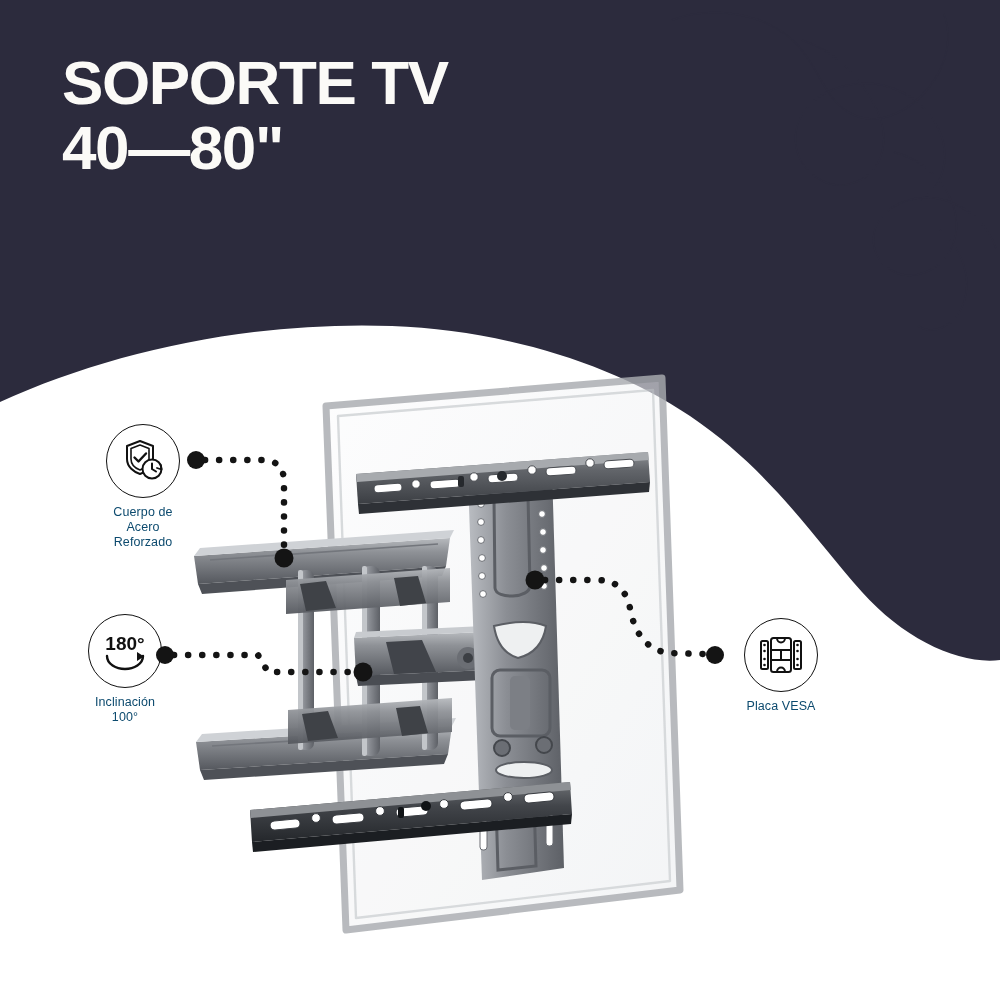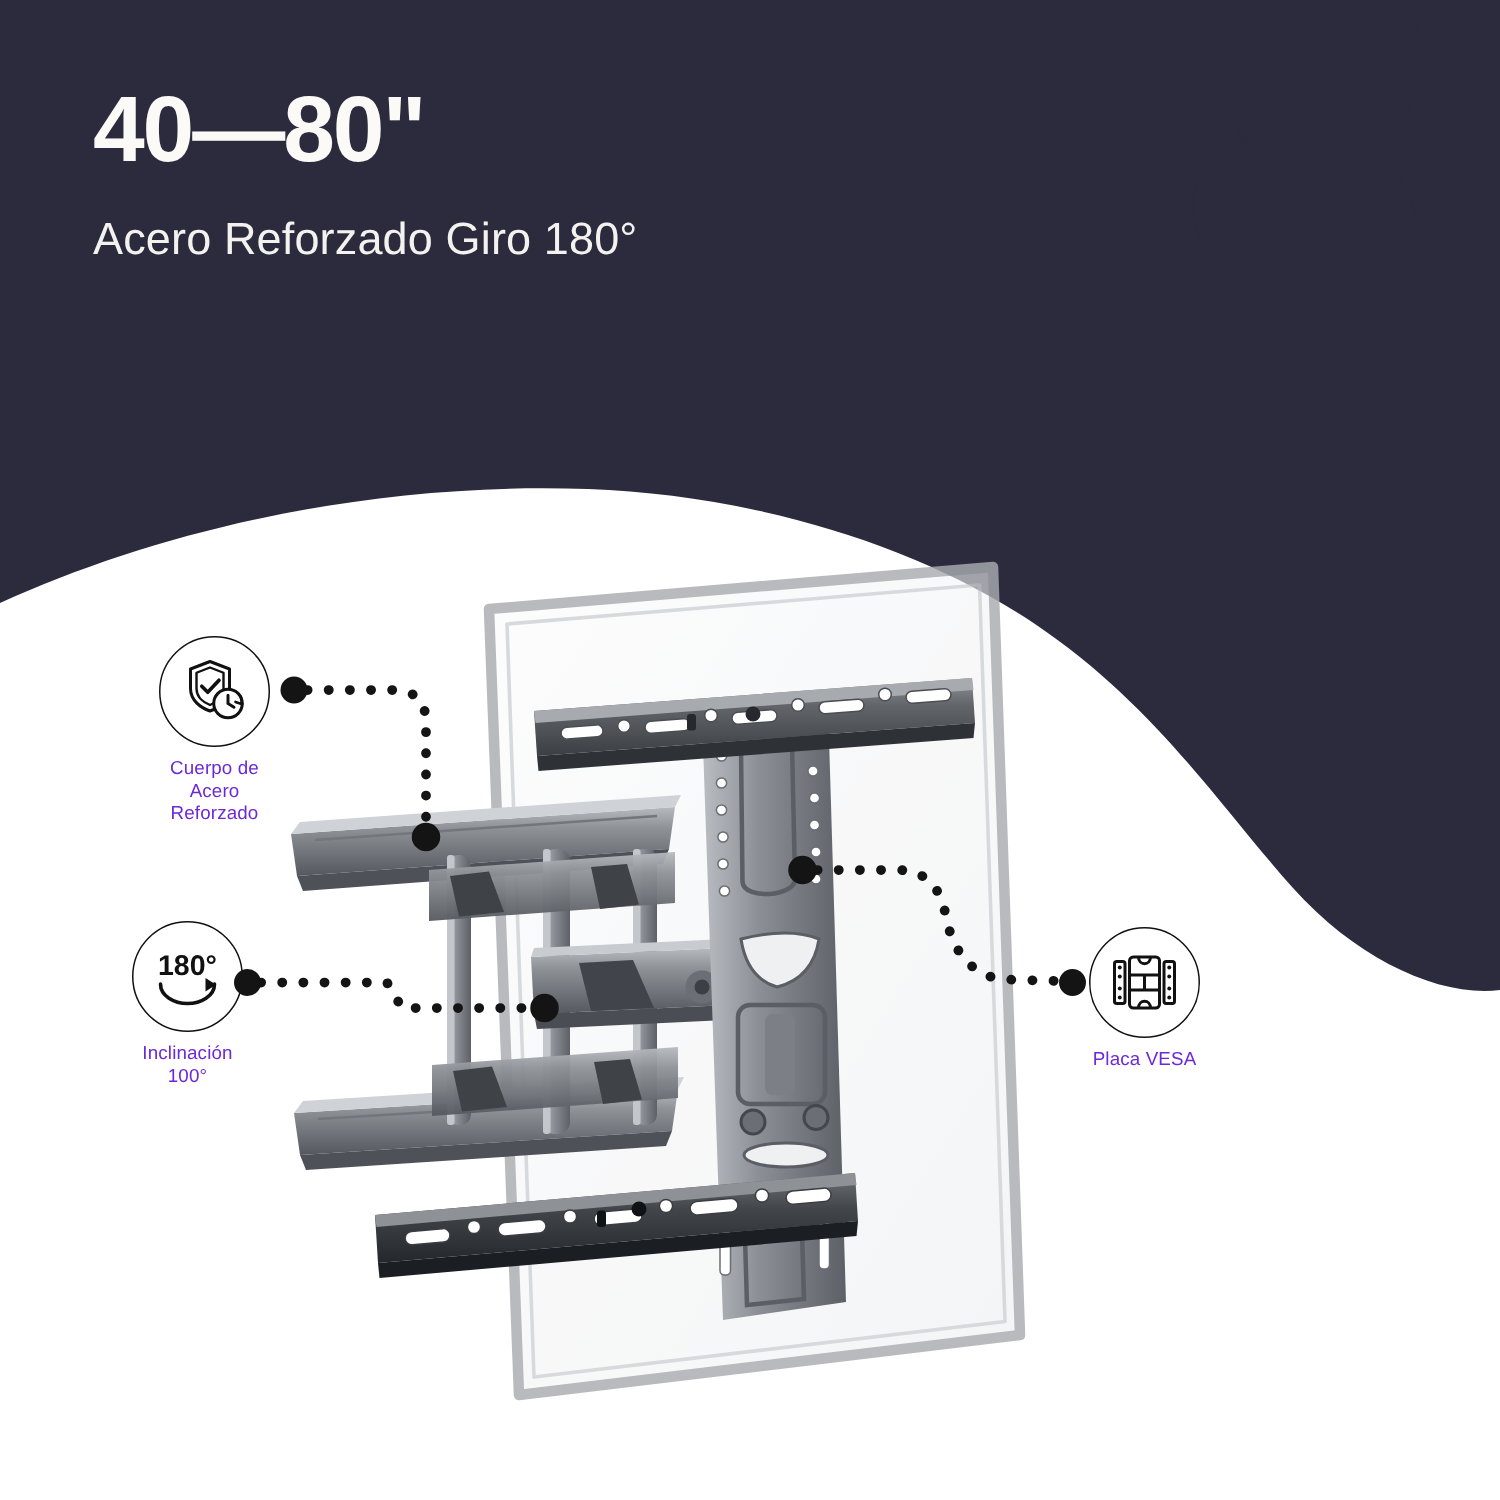--- a/index.html
+++ b/index.html
@@ -66,27 +66,27 @@
     border-radius:50%;
     background:#ffffff;
     display:flex;align-items:center;justify-content:center;
     box-sizing:border-box;
   }
   .badge-label{
     margin-top:7px;
     font-family:"Liberation Sans", sans-serif;
     font-size:12.5px;
     line-height:1.18;
-    color:#6d28d9;
+    color:#0c4a6e;
     letter-spacing:0.1px;
     white-space:pre-line;
   }
   #badge-steel{left:68px;top:424px;}
   #badge-tilt{left:50px;top:614px;}
-  #badge-vesa{left:688px;top:618px;}
+  #badge-vesa{left:706px;top:618px;}
   
   #connectors{
     position:absolute;left:0;top:0;width:1000px;height:1000px;
     z-index:8;pointer-events:none;
   }
 </style>
 </head>
 <body>
 
 <div id="stage">
@@ -128,22 +128,22 @@
         C 870,222 890,202 918,198
         C 952,194 984,216 996,248" fill="none" stroke="#2c2b3d" stroke-width="1.5"></path>
       <path d="
         M 940,230
         C 962,248 972,278 964,302
         C 956,326 934,336 918,326" fill="none" stroke="#2c2b3d" stroke-width="1.5"></path>
     </g>
   </svg>
 
   <div id="header-text">
+    <span id="title-line-1">SOPORTE TV</span>
     <span id="title-line-2">40—80"</span>
-    <span id="subtitle">Acero Reforzado Giro 180°</span>
   </div>
 
   <svg id="product" viewBox="0 0 560 580">
     <defs>
       <linearGradient id="gMetal" x1="0" y1="0" x2="0" y2="1">
         <stop offset="0%" stop-color="#c6c9cd"></stop>
         <stop offset="45%" stop-color="#9a9da2"></stop>
         <stop offset="100%" stop-color="#6a6d73"></stop>
       </linearGradient>
       <linearGradient id="gMetalV" x1="0" y1="0" x2="1" y2="0">

